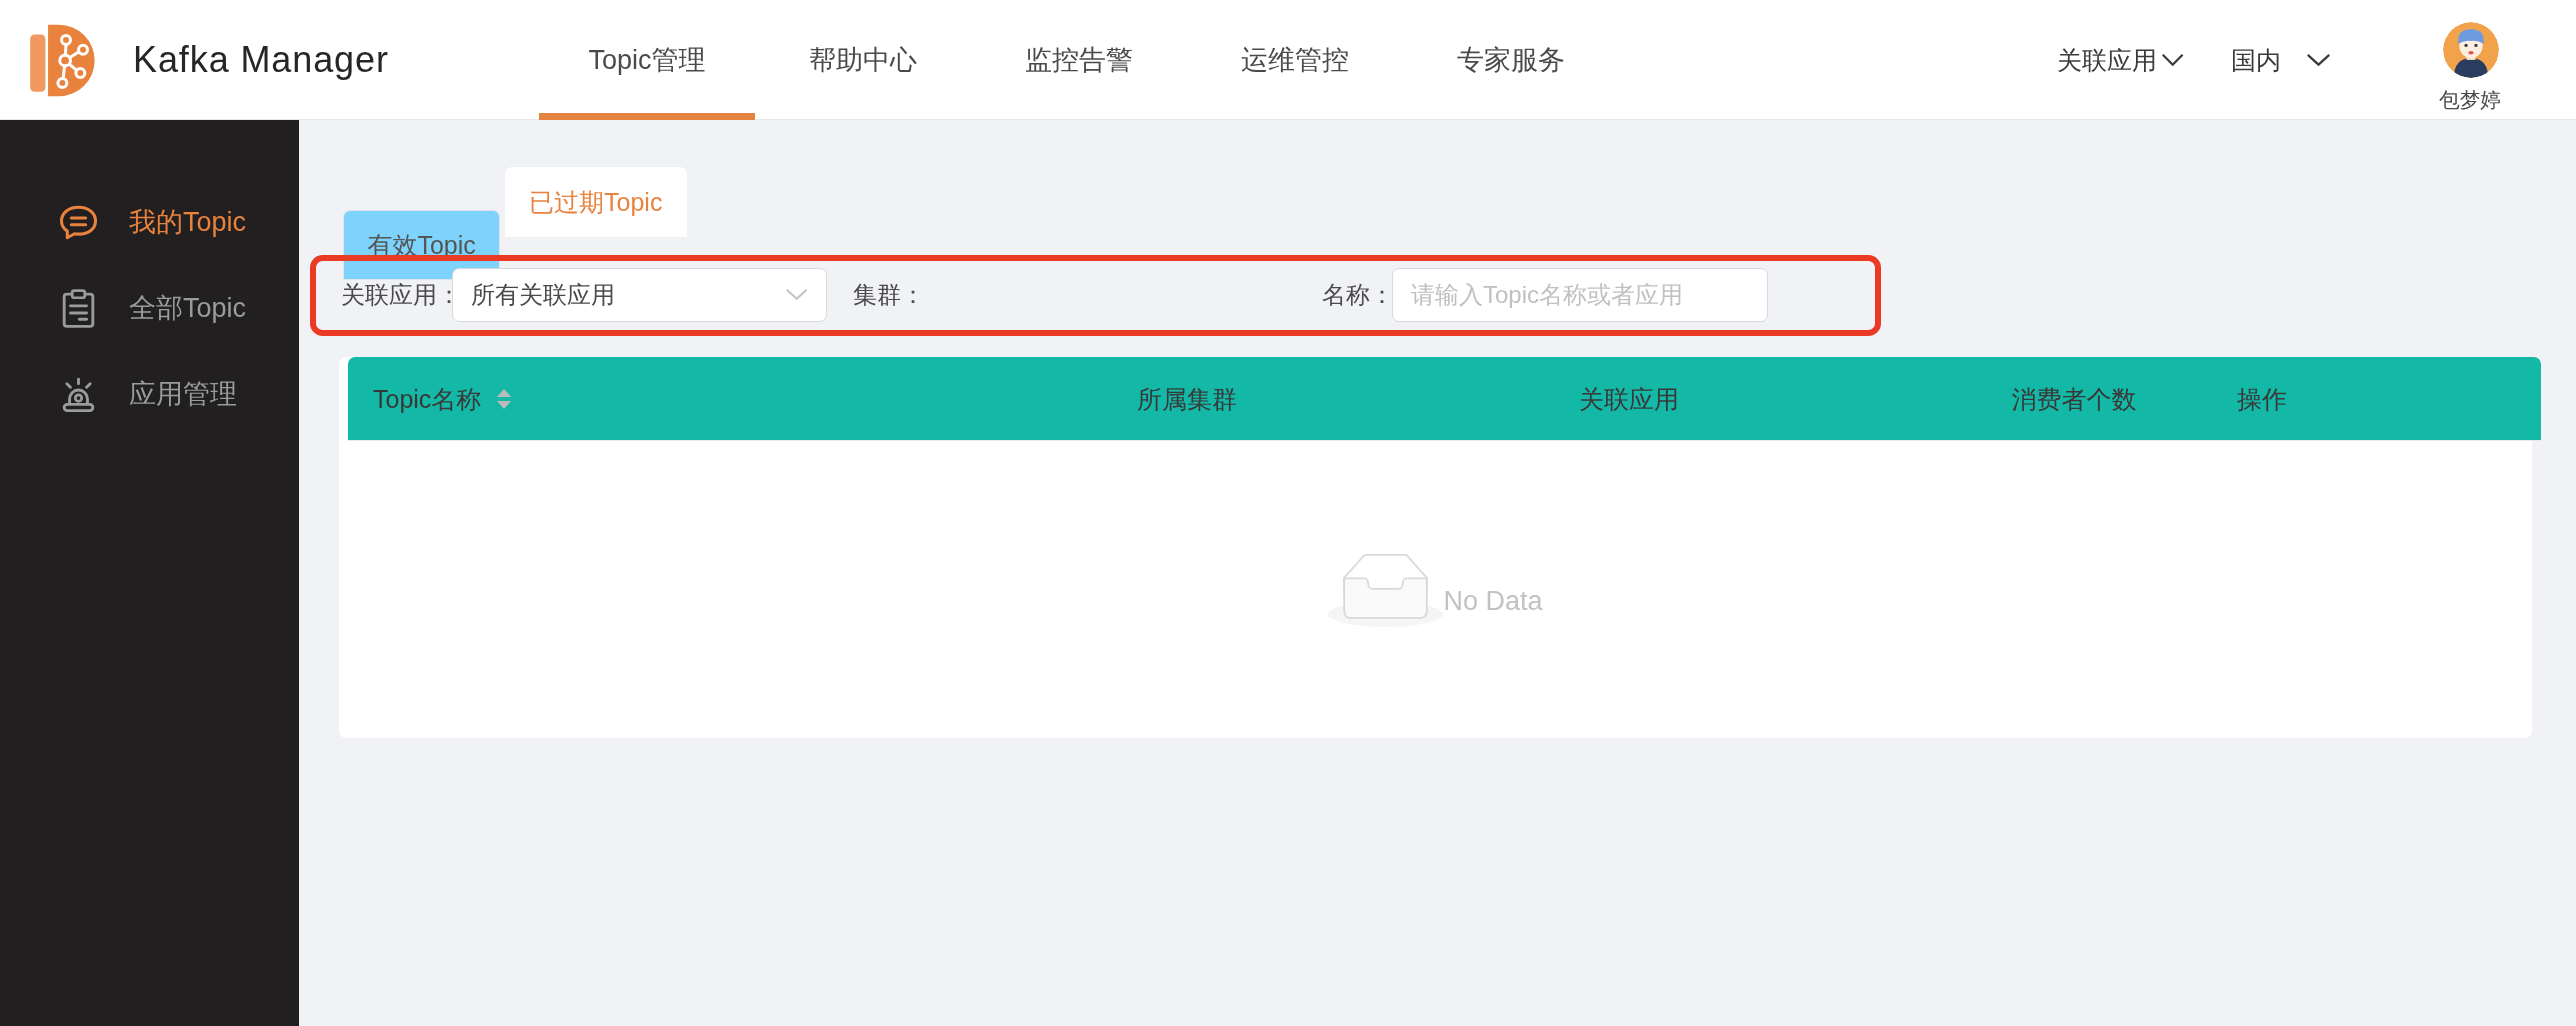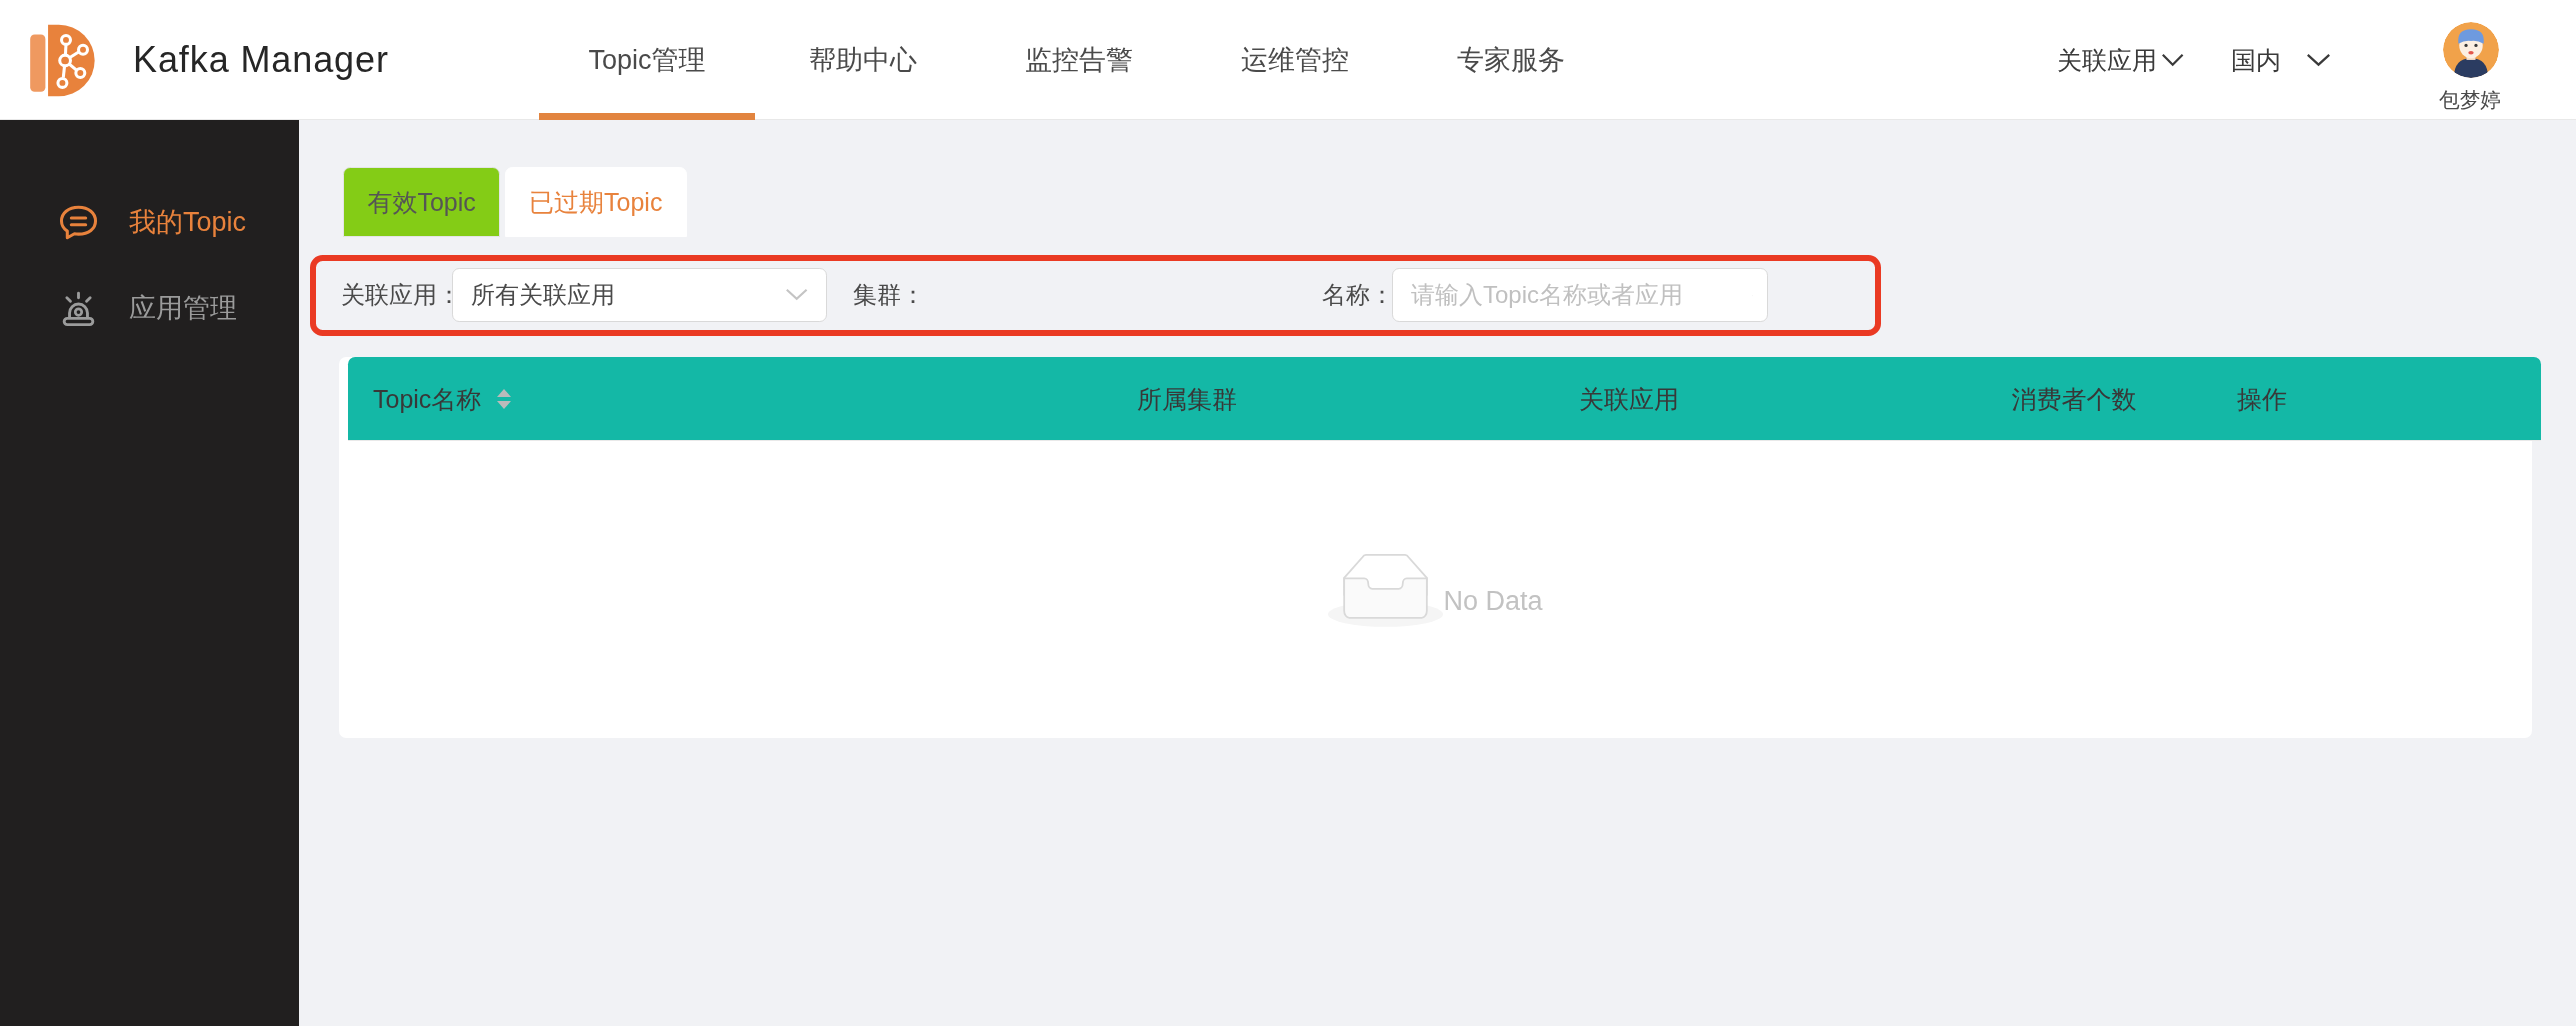--- a/index.html
+++ b/index.html
@@ -26,21 +26,21 @@
   
   .sidebar{position:absolute;left:0;top:120px;width:299px;height:907px;background:#211F1F;padding-top:59px;padding-left:28px;}
   .side-item{position:relative;height:86px;display:flex;align-items:center;padding-left:29px;cursor:pointer;}
   .side-item .icon{width:43px;height:43px;flex:0 0 43px;}
   .side-item .lbl{margin-left:29px;font-size:27px;color:#9B9B9B;}
   .side-item.active .lbl{color:#E8823C;}
   
   .content{position:absolute;left:299px;top:120px;width:2277px;height:907px;}
   .tabs{position:absolute;left:44px;top:47px;display:flex;gap:4.5px;}
   .tab{height:70px;display:flex;align-items:center;padding:0 23.4px;font-size:25px;border-radius:7.2px 7.2px 0 0;}
-  .tab.inactive{background:#84cc16;border:0.9px solid #E4E4E6;color:#555555;cursor:pointer;}
+  .tab.inactive{background:#7dd3fc;border:0.9px solid #E4E4E6;color:#555555;cursor:pointer;margin-top:43px;}
   .tab.active{background:#FFFFFF;color:#E8823C;border:0.9px solid #FFFFFF;cursor:pointer;}
   
   .annotation{position:absolute;left:10.8px;top:135px;width:1571px;height:81px;border:6.3px solid #EA3A23;border-radius:12.6px;pointer-events:none;}
   
   .flt-label{position:absolute;top:148px;height:54px;line-height:54px;font-size:24px;color:#4A4A4A;}
   .select{position:absolute;top:148px;height:54px;background:#FFFFFF;border:0.9px solid #D9D9D9;border-radius:7.2px;display:flex;align-items:center;justify-content:space-between;padding:0 18px;font-size:24px;color:#4A4A4A;cursor:pointer;}
   .search-box{position:absolute;top:148px;height:54px;background:#FFFFFF;border:0.9px solid #D9D9D9;border-radius:7.2px;display:flex;align-items:center;padding:0 14.4px 0 18px;gap:31px;}
   .search-box input{border:none;outline:none;flex:1;font-size:24px;color:#333;font-family:inherit;background:transparent;padding:0;}
   .search-box input::placeholder{color:#C0C0C0;}
   
@@ -128,20 +128,30 @@
 
     <div class="side-item active">
       <svg class="icon" viewBox="0 0 48 48">
         <path d="M24 7 C12.5 7 5 13.7 5 22.3 C5 27 7.5 31 11.5 33.6 L11.5 41 L19.5 36.6 C21 36.9 22.5 37 24 37 C35.5 37 43 30.9 43 22.3 C43 13.7 35.5 7 24 7 Z" fill="none" stroke="#E8823C" stroke-width="3.4" stroke-linejoin="round"></path>
         <line x1="16" y1="19" x2="32" y2="19" stroke="#E8823C" stroke-width="3.4" stroke-linecap="round"></line>
         <line x1="16" y1="26.5" x2="32" y2="26.5" stroke="#E8823C" stroke-width="3.4" stroke-linecap="round"></line>
       </svg>
       <span class="lbl">我的Topic</span>
     </div>
 
+    <div class="side-item">
+      <svg class="icon" viewBox="0 0 48 48">
+        <rect x="8" y="8" width="32" height="36" rx="3" fill="none" stroke="#9B9B9B" stroke-width="3.2"></rect>
+        <rect x="17" y="4" width="14" height="8" rx="2" fill="#211F1F" stroke="#9B9B9B" stroke-width="3"></rect>
+        <line x1="15" y1="21" x2="33" y2="21" stroke="#9B9B9B" stroke-width="3.2" stroke-linecap="round"></line>
+        <line x1="15" y1="29" x2="33" y2="29" stroke="#9B9B9B" stroke-width="3.2" stroke-linecap="round"></line>
+        <line x1="25" y1="36" x2="33" y2="36" stroke="#9B9B9B" stroke-width="3.2" stroke-linecap="round"></line>
+      </svg>
+      <span class="lbl">全部Topic</span>
+    </div>
 
     <div class="side-item">
       <svg class="icon" viewBox="0 0 48 48">
         <path d="M14 35 v-6 a10 10 0 0 1 20 0 v6" fill="none" stroke="#9B9B9B" stroke-width="3.2"></path>
         <rect x="8" y="35" width="32" height="7" rx="3.5" fill="none" stroke="#9B9B9B" stroke-width="3.2"></rect>
         <circle cx="24" cy="28" r="3.6" fill="none" stroke="#9B9B9B" stroke-width="3"></circle>
         <line x1="24" y1="7" x2="24" y2="12" stroke="#9B9B9B" stroke-width="3.2" stroke-linecap="round"></line>
         <line x1="11" y1="12" x2="15" y2="16" stroke="#9B9B9B" stroke-width="3.2" stroke-linecap="round"></line>
         <line x1="37" y1="12" x2="33" y2="16" stroke="#9B9B9B" stroke-width="3.2" stroke-linecap="round"></line>
       </svg>

